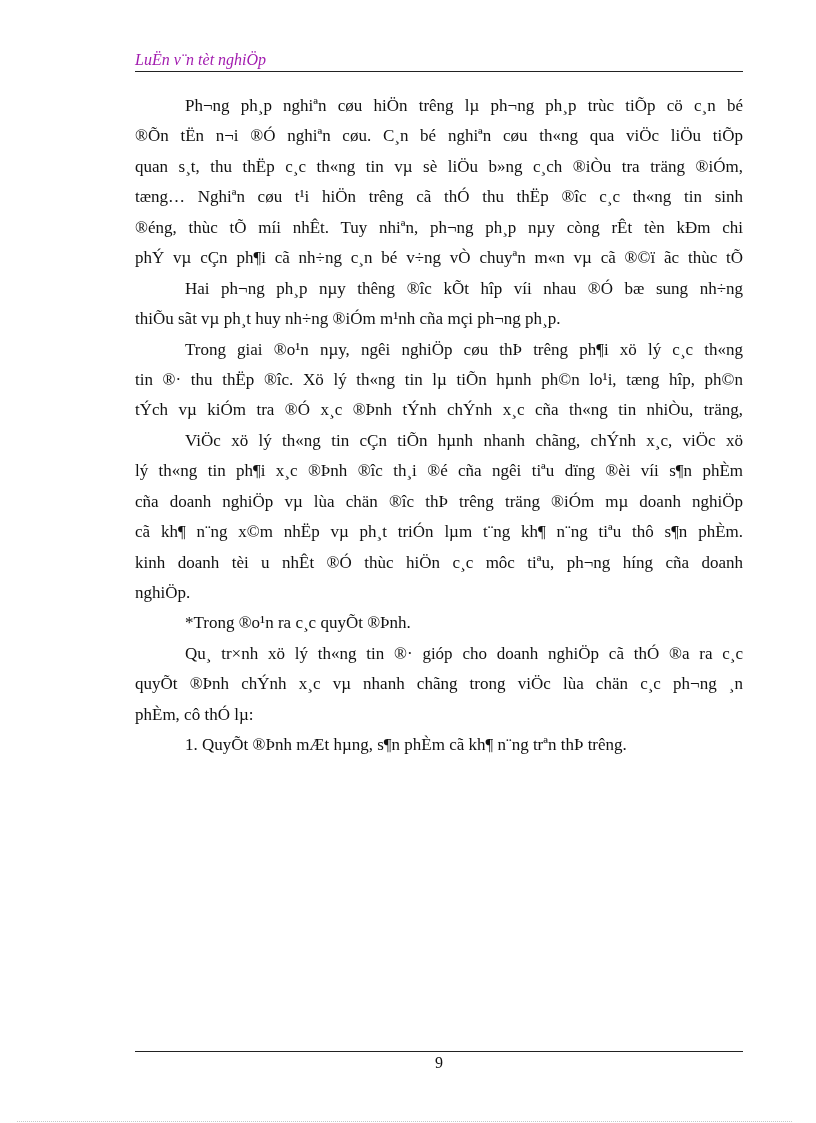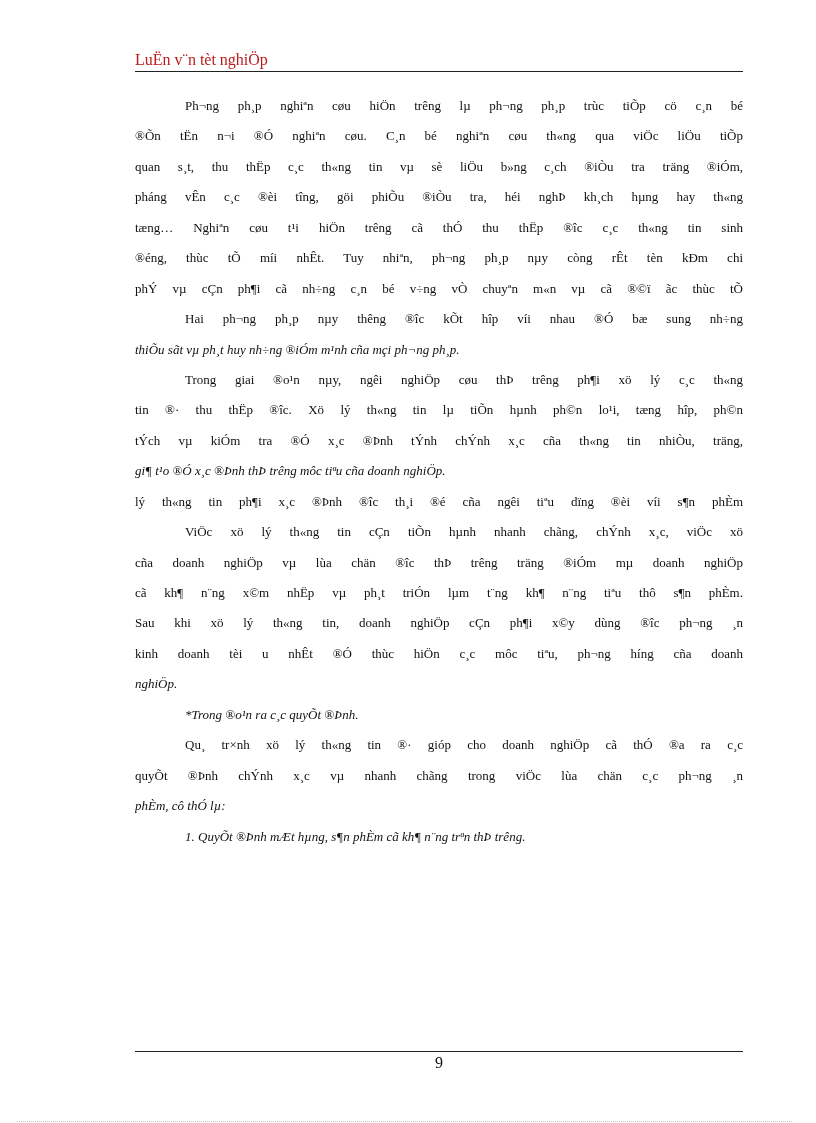--- a/index.html
+++ b/index.html
@@ -19,54 +19,54 @@
     position: absolute;
     left: 0; top: 0;
     width: 816px;
     height: 1123px;
   }
   .running-header {
     position: absolute;
     left: 135px;
     top: 50px;
     width: 608px;
+    font-style: italic;
     font-size: 16px;
     line-height: 20px;
-    color: #b91c1c;
+    color: #a21caf;
   }
   .header-rule {
     position: absolute;
     left: 135px;
     top: 71px;
     width: 608px;
     height: 0;
     border-top: 1px solid #222;
   }
   .body-text {
     position: absolute;
     left: 135px;
     top: 91px;
     width: 608px;
-    font-size: 13px;
+    font-size: 17px;
     line-height: 30.45px;
   }
   .line {
     display: block;
     height: 30.45px;
     white-space: nowrap;
     text-align: justify;
     text-align-last: justify;
     overflow: hidden;
   }
   .line.indent {
     padding-left: 50px;
   }
   .line.last {
     text-align-last: left;
-    font-style: italic;
   }
   .footer-rule {
     position: absolute;
     left: 135px;
     top: 1051px;
     width: 608px;
     height: 0;
     border-top: 1px solid #222;
   }
   .page-number {
@@ -93,35 +93,32 @@
 <div class="page">
 
   <div class="running-header">LuËn v¨n tèt nghiÖp</div>
   <div class="header-rule"></div>
 
   <div class="body-text" id="body-text">
 
   <span class="line indent">Ph­¬ng  ph¸p nghiªn  cøu hiÖn tr­êng  lµ ph­¬ng  ph¸p trùc tiÕp cö c¸n bé</span>
       <span class="line plain">®Õn tËn n¬i ®Ó nghiªn  cøu. C¸n bé nghiªn  cøu th«ng qua viÖc liÖu tiÕp</span>
       <span class="line plain">quan s¸t, thu thËp c¸c th«ng tin vµ sè liÖu b»ng c¸ch ®iÒu tra träng ®iÓm,</span>
-      <span class="line plain">pháng vÊn c¸c ®èi t­îng,  göi phiÕu ®iÒu tra, héi nghÞ kh¸ch hµng hay th«ng</span>
       <span class="line plain">tæng… Nghiªn  cøu t¹i hiÖn tr­êng  cã thÓ thu thËp ®­îc  c¸c th«ng tin sinh</span>
       <span class="line plain">®éng, thùc tÕ míi nhÊt. Tuy nhiªn, ph­¬ng  ph¸p nµy còng rÊt tèn kÐm chi</span>
       <span class="line plain">phÝ vµ cÇn ph¶i cã nh÷ng c¸n bé v÷ng vÒ chuyªn m«n vµ cã ®©ï ãc thùc tÕ</span>
       <span class="line indent">Hai ph­¬ng  ph¸p nµy th­êng  ®­îc  kÕt hîp víi nhau ®Ó bæ sung nh÷ng</span>
       <span class="line last">thiÕu sãt vµ ph¸t huy nh÷ng ®iÓm m¹nh cña mçi ph­¬ng  ph¸p.</span>
       <span class="line indent">Trong giai  ®o¹n nµy, ng­êi  nghiÖp  cøu thÞ tr­êng  ph¶i xö lý  c¸c th«ng</span>
       <span class="line plain">tin ®· thu thËp ®­îc.  Xö lý th«ng tin lµ tiÕn hµnh ph©n lo¹i, tæng hîp, ph©n</span>
       <span class="line plain">tÝch vµ kiÓm tra ®Ó x¸c ®Þnh tÝnh chÝnh x¸c cña th«ng tin nhiÒu, träng,</span>
-      <span class="line last">gi¶ t¹o ®Ó x¸c ®Þnh thÞ tr­êng  môc tiªu cña doanh nghiÖp.</span>
+      <span class="line indent">ViÖc xö lý th«ng tin cÇn tiÕn hµnh nhanh chãng, chÝnh x¸c, viÖc xö</span>
       <span class="line plain">lý th«ng tin ph¶i x¸c ®Þnh ®­îc  th¸i ®é cña ng­êi  tiªu dïng ®èi víi s¶n phÈm</span>
-      <span class="line indent">ViÖc xö lý th«ng tin cÇn tiÕn hµnh nhanh chãng, chÝnh x¸c, viÖc xö</span>
       <span class="line plain">cña doanh nghiÖp vµ lùa chän ®­îc  thÞ tr­êng  träng ®iÓm mµ doanh nghiÖp</span>
       <span class="line plain">cã kh¶ n¨ng x©m nhËp vµ ph¸t triÓn lµm t¨ng kh¶ n¨ng tiªu thô s¶n phÈm.</span>
-      <span class="line plain">Sau khi xö lý th«ng tin,  doanh nghiÖp cÇn ph¶i x©y dùng ®­îc  ph­¬ng  ¸n</span>
       <span class="line plain">kinh doanh tèi ­u  nhÊt ®Ó thùc hiÖn c¸c môc tiªu, ph­¬ng  h­íng  cña doanh</span>
       <span class="line last">nghiÖp.</span>
       <span class="line indent last">*Trong ®o¹n ra c¸c quyÕt ®Þnh.</span>
       <span class="line indent">Qu¸ tr×nh xö lý th«ng tin ®· gióp cho doanh nghiÖp cã thÓ ®­a  ra c¸c</span>
       <span class="line plain">quyÕt ®Þnh chÝnh x¸c vµ nhanh chãng trong viÖc lùa chän c¸c ph­¬ng  ¸n</span>
       <span class="line last">phÈm, cô thÓ lµ:</span>
       <span class="line indent last">1. QuyÕt ®Þnh mÆt hµng, s¶n phÈm cã kh¶ n¨ng trªn thÞ tr­êng.</span>
     </div>
 
   <div class="footer-rule"></div>

